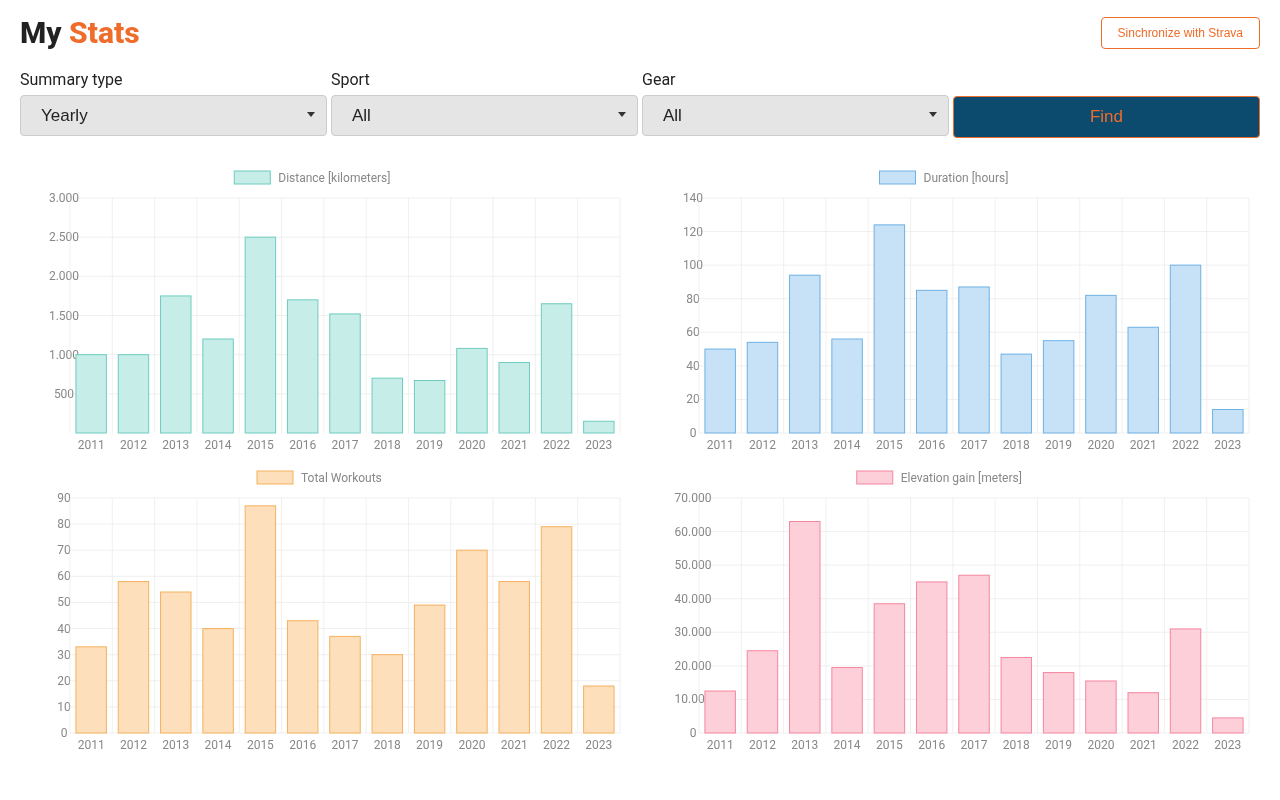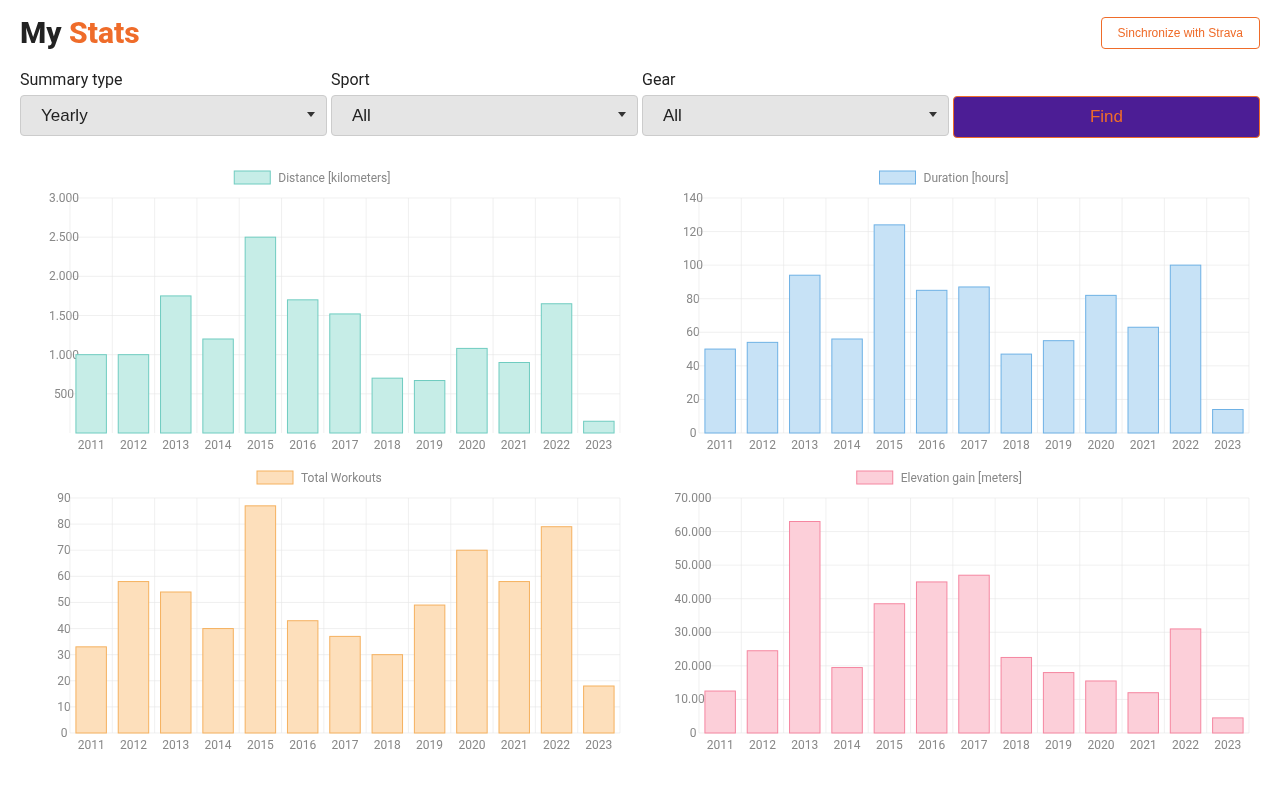--- a/index.html
+++ b/index.html
@@ -74,21 +74,21 @@
     border-right: 4px solid transparent;
     border-bottom: 5px solid #333;
     transform: translateY(-10px);
   }
   .find-btn {
     width: 100%;
     padding: 10px 12px;
     font-size: 17px;
     border: 1px solid #ef6c2a;
     color: #ef6c2a;
-    background: #4c1d95;
+    background: #0c4a6e;
     border-radius: 4px;
     margin-top: 26px;
     cursor: pointer;
   }
   .charts-grid {
     display: grid;
     grid-template-columns: 1fr 1fr;
     grid-template-rows: 1fr 1fr;
     gap: 10px 18px;
     text-align: right;

